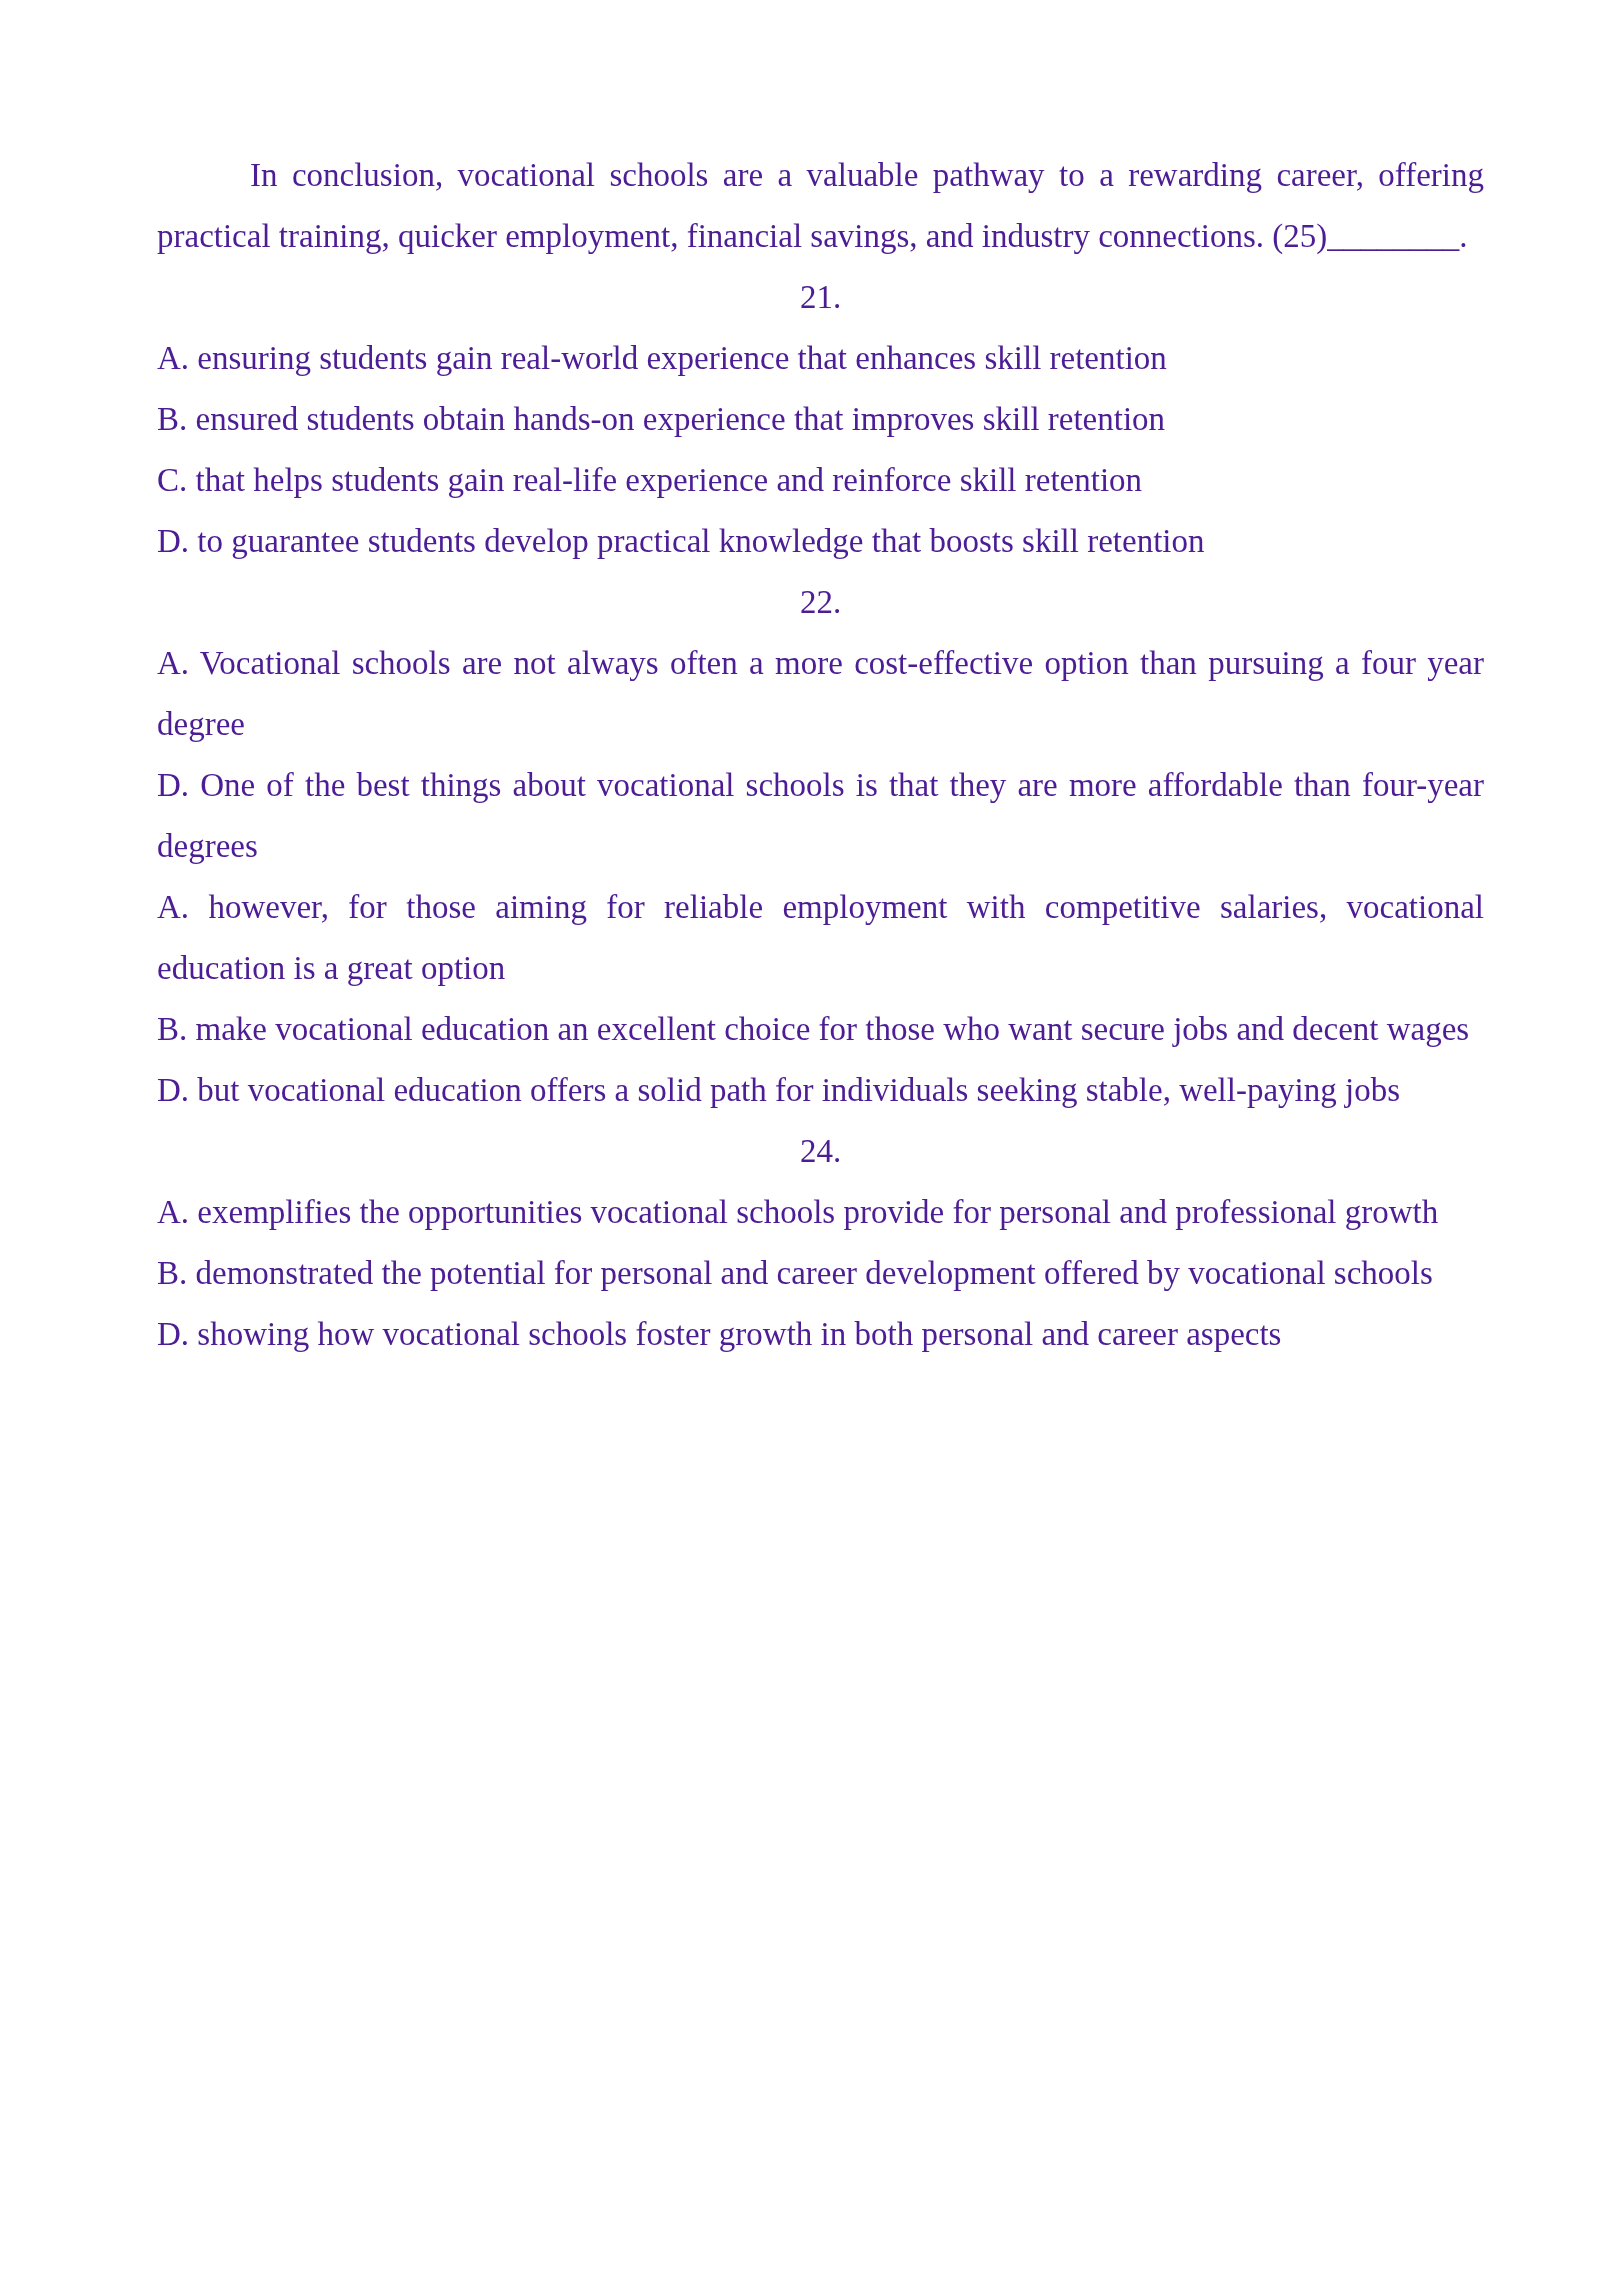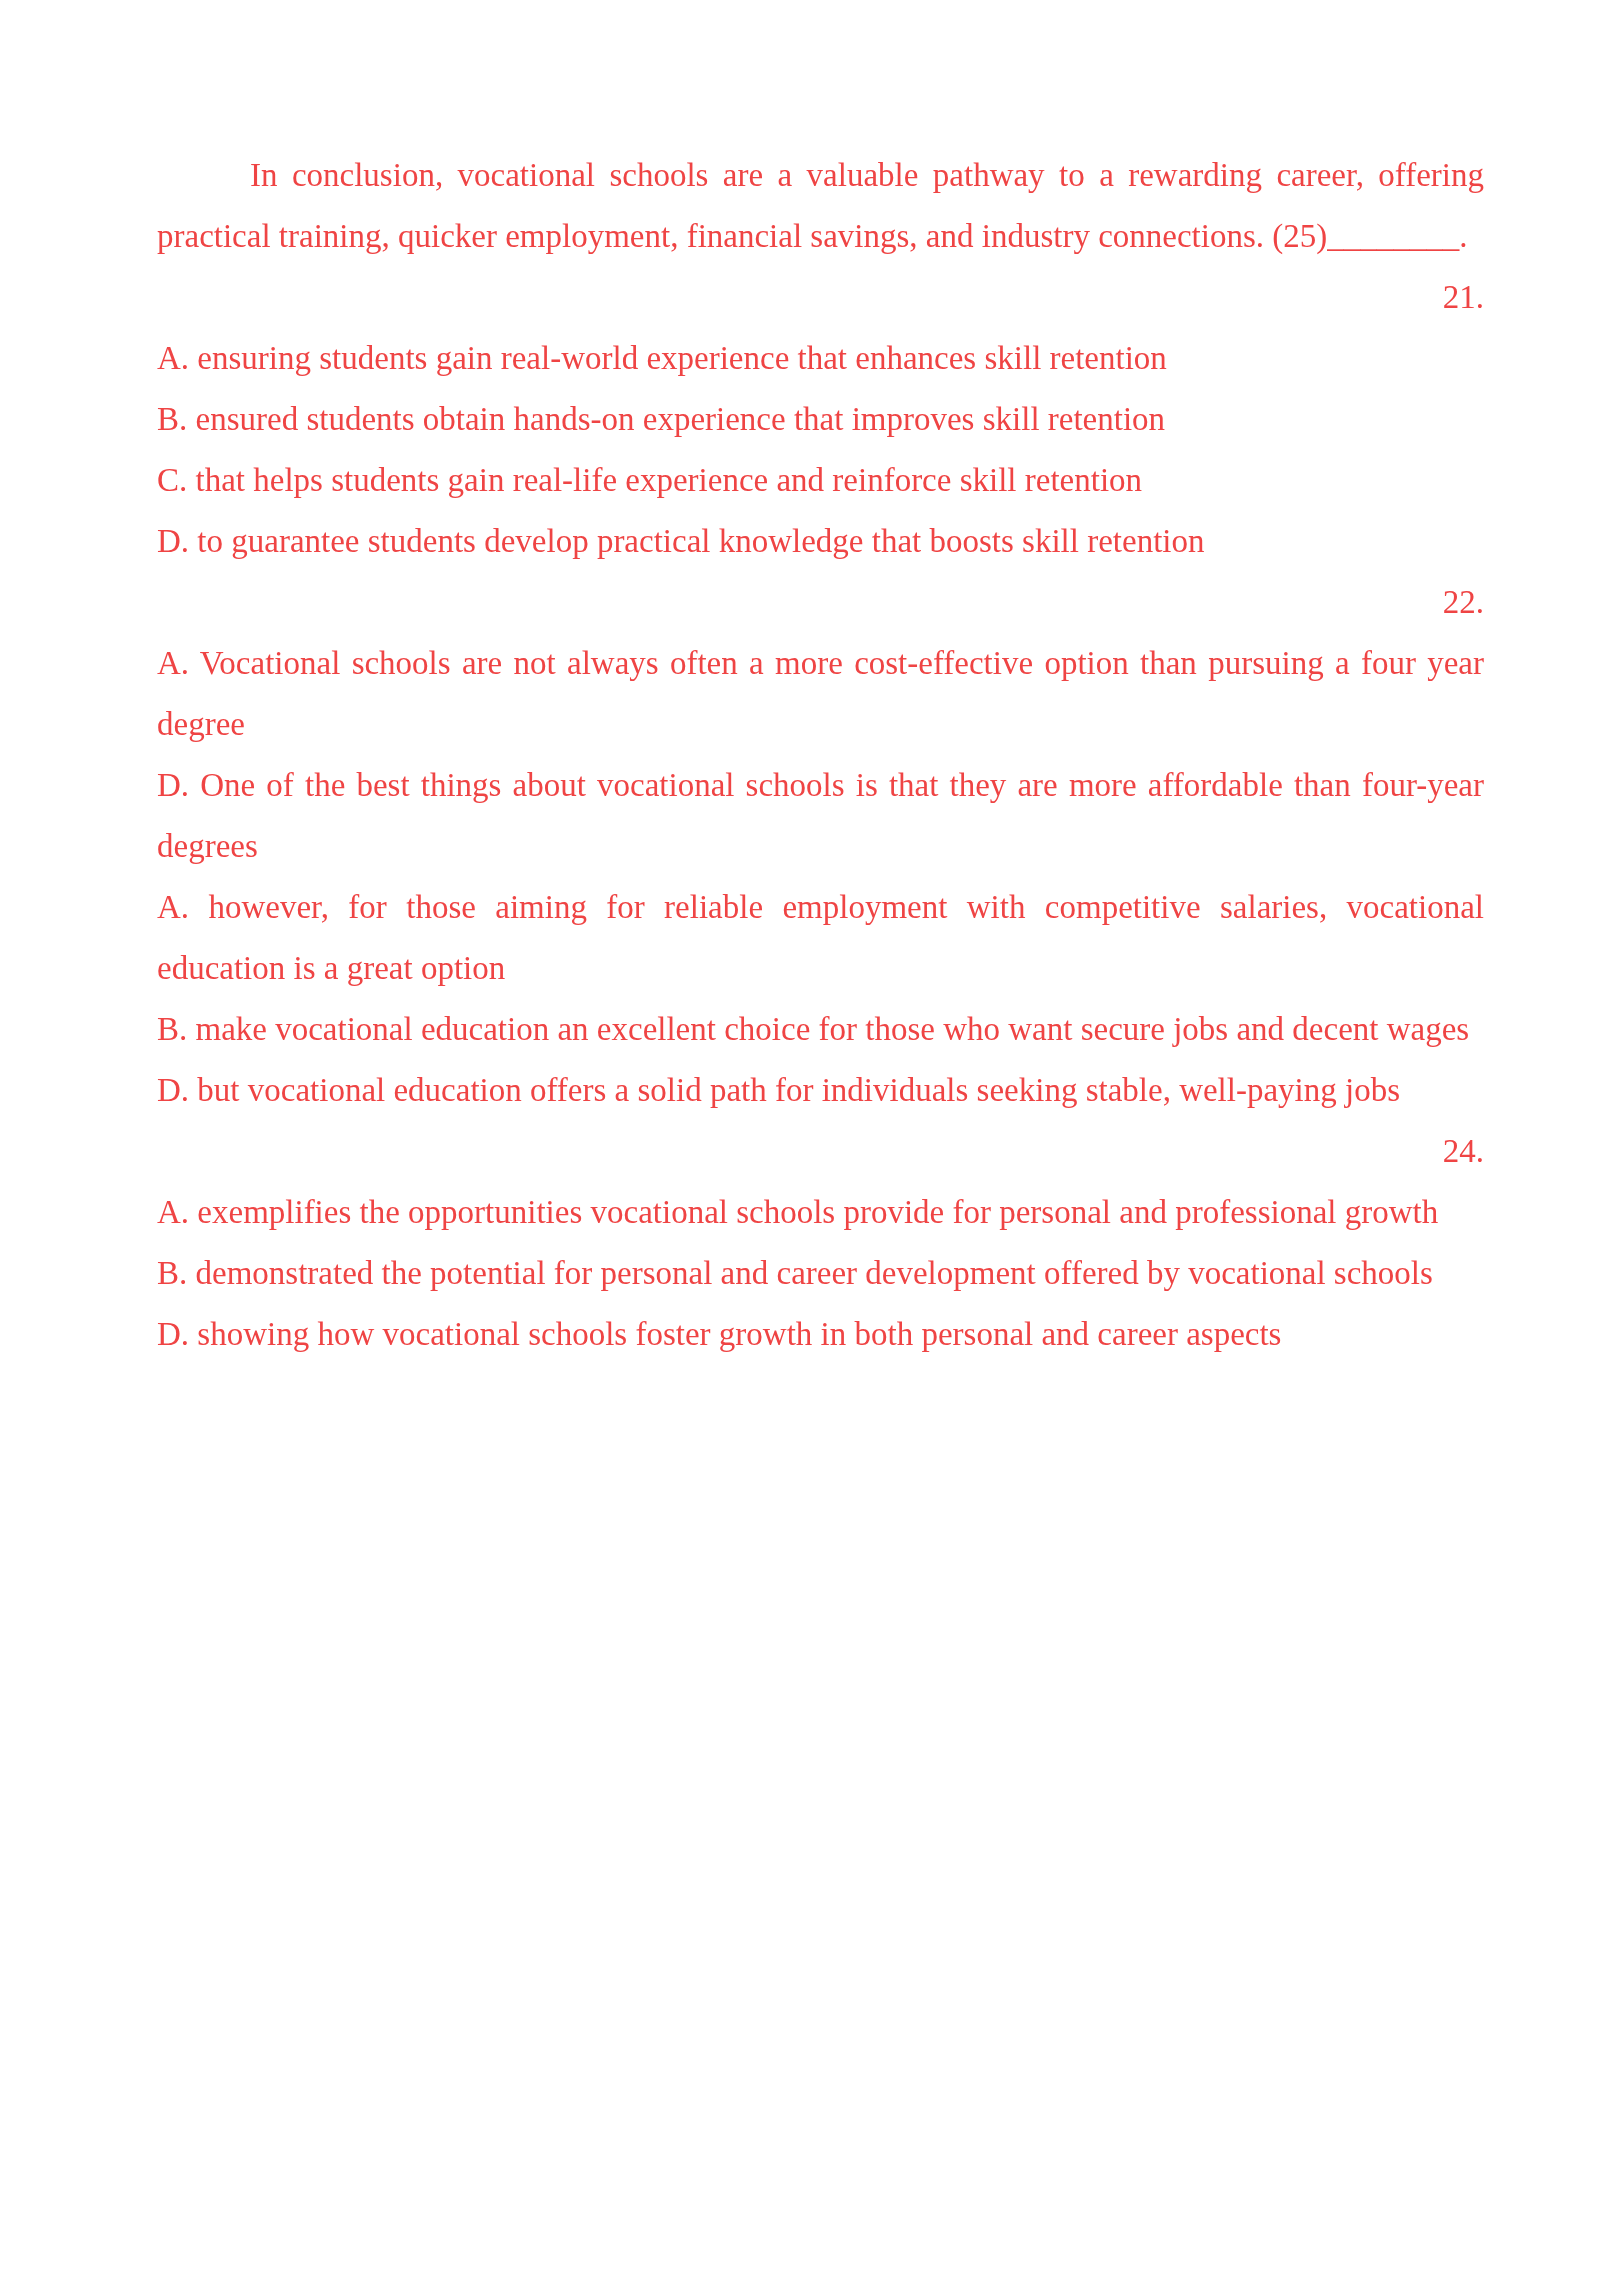--- a/index.html
+++ b/index.html
@@ -7,21 +7,21 @@
     padding: 0;
     background: #ffffff;
   }
   .page {
     position: relative;
     width: 1623px;
     height: 2079px;
     background: #ffffff;
     overflow: hidden;
     font-family: "Liberation Serif", serif;
-    color: #ef4444;
+    color: #4c1d95;
   }
   .content {
     position: absolute;
     top: 145px;
     left: 157px;
     width: 1327px;
     font-size: 33px;
     line-height: 61px;
   }
   p {
@@ -29,21 +29,21 @@
     padding: 0;
   }
   .para {
     text-align: justify;
     text-justify: inter-word;
   }
   .para.indent {
     text-indent: 93px;
   }
   .qnum {
-    text-align: right;
+    text-align: center;
   }
 </style>
 </head>
 <body>
 
 <div class="page">
   <div class="content">
 
     <p class="para indent">In conclusion, vocational schools are a valuable pathway to a rewarding career, offering practical training, quicker employment, financial savings, and industry connections. (25)________.</p>
 

